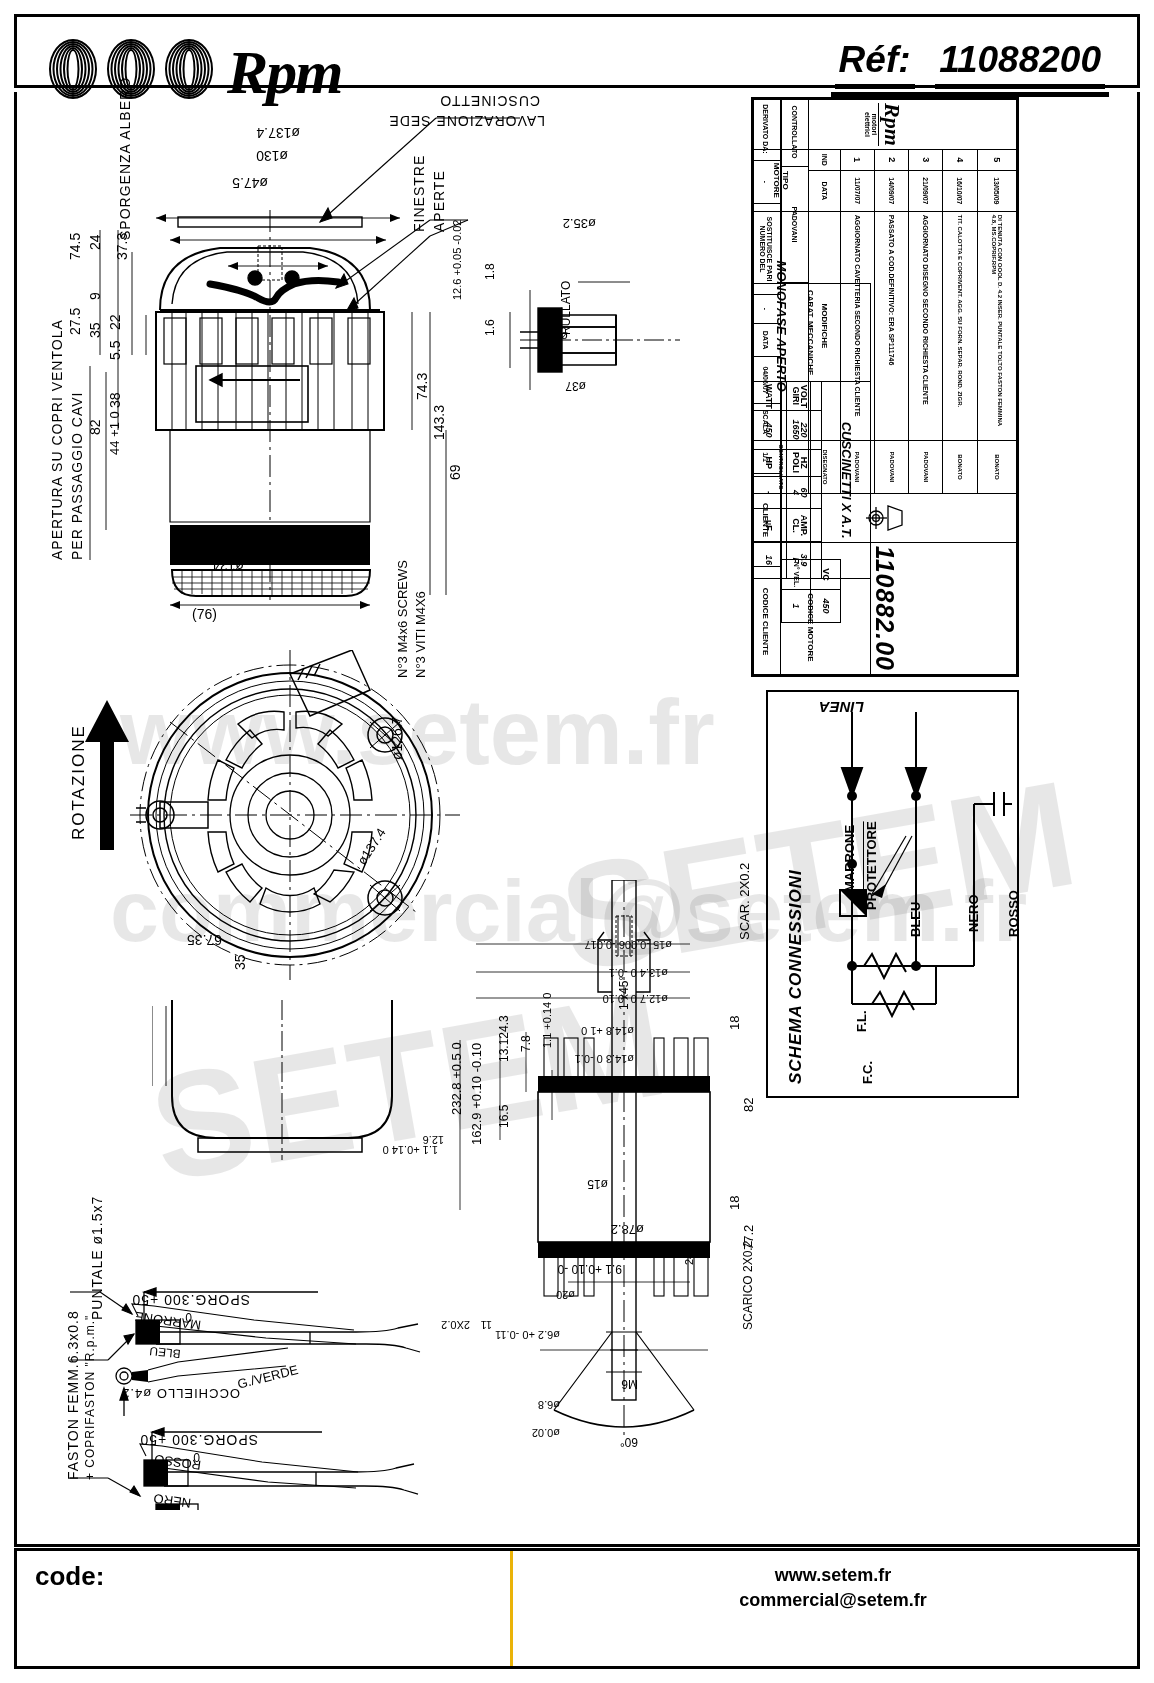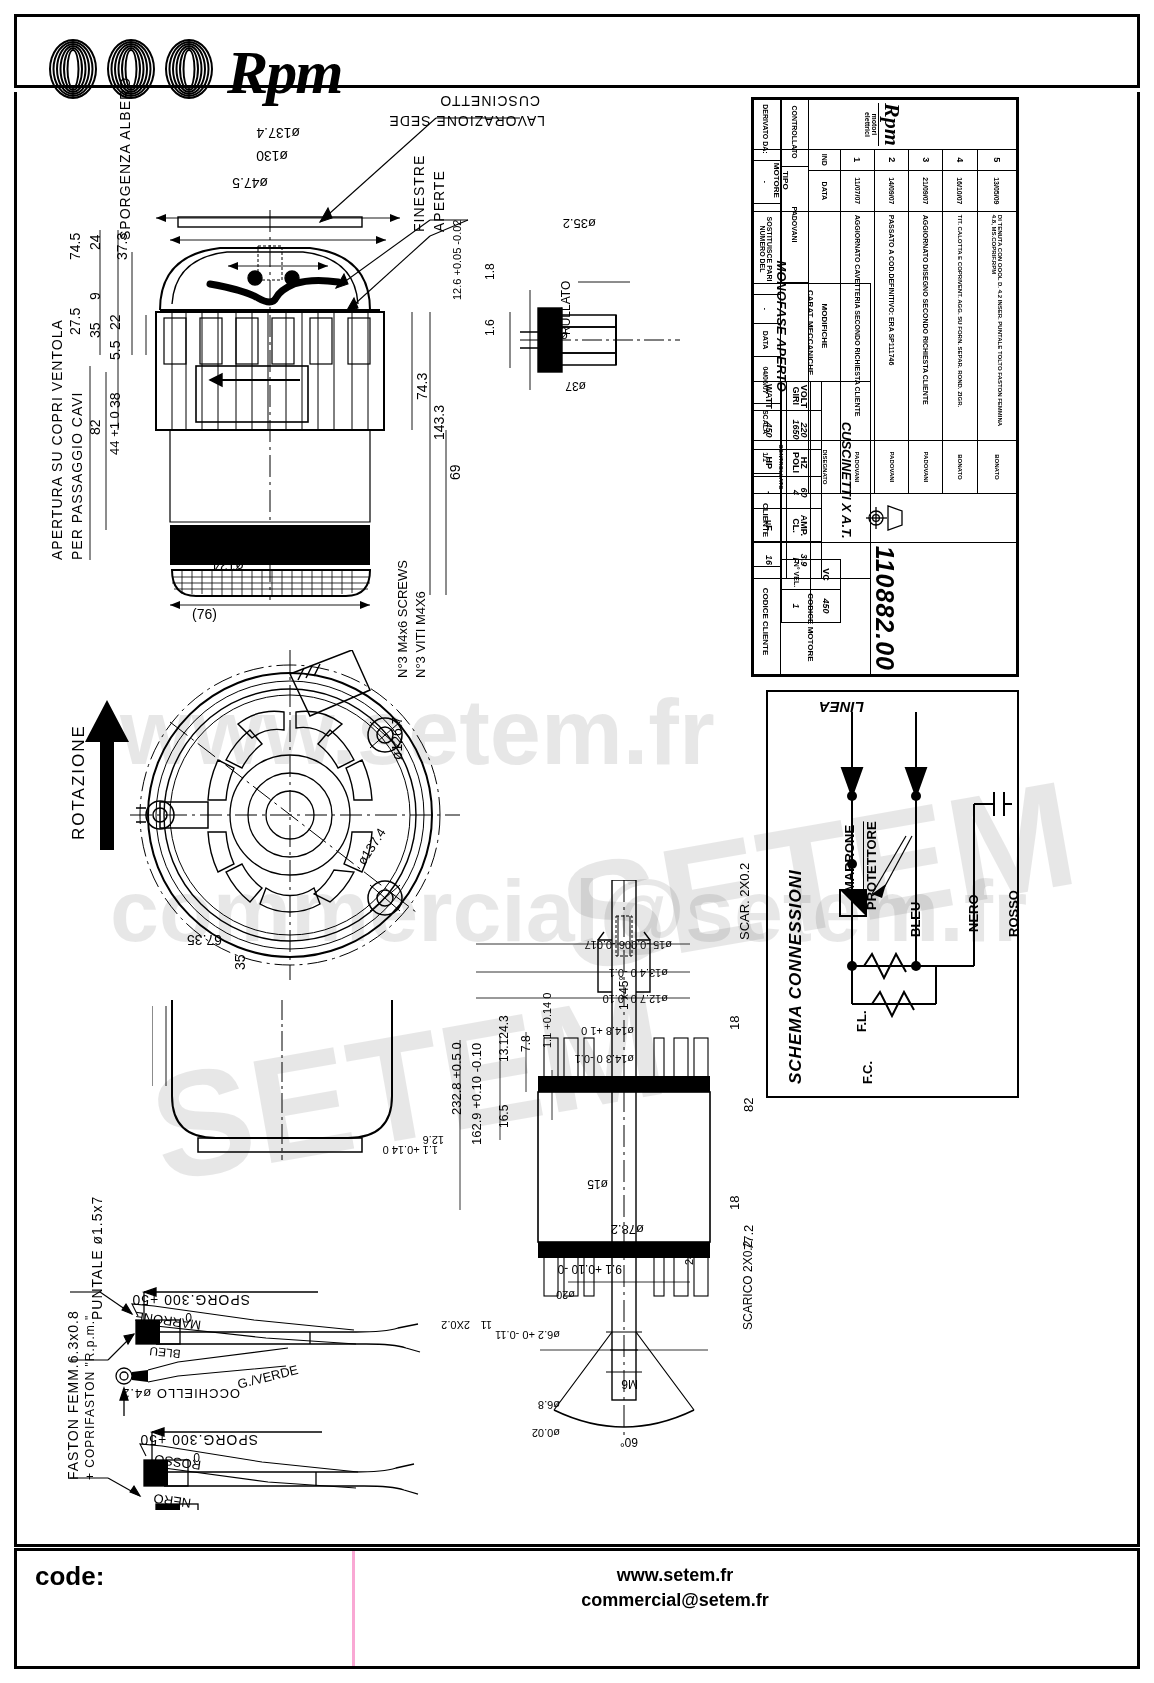--- a/index.html
+++ b/index.html
@@ -14,21 +14,21 @@
   .coil i{position:absolute;left:50%;top:50%;transform:translate(-50%,-50%);border:2px solid #000;border-radius:50%;}
   #brandword{position:absolute;left:180px;top:-2px;font:italic 900 62px "Liberation Serif",serif;letter-spacing:-2px;}
   #refbox{position:absolute;right:28px;top:22px;text-align:right;}
   #refbox span{font:italic 900 37px "Liberation Sans",sans-serif;border-bottom:5px solid #000;padding:0 4px 3px 4px;display:inline-block;}
 
   
   #frame{left:14px;top:92px;width:1126px;height:1455px;border:3px solid #000;box-sizing:border-box;border-top:none;}
 
   
   #footer{left:14px;top:1548px;width:1126px;height:121px;border:3px solid #000;box-sizing:border-box;display:flex;}
-  #codebox{width:338px;border-right:3px solid #f9a8d4;box-sizing:border-box;position:relative;}
+  #codebox{width:496px;border-right:3px solid #eab308;box-sizing:border-box;position:relative;}
   #codelabel{position:absolute;left:18px;top:10px;font:bold 26px "Liberation Sans",sans-serif;}
   #codeval{position:absolute;left:100px;top:36px;font:bold 54px "Liberation Sans",sans-serif;letter-spacing:-1px;}
   #contact{flex:1;position:relative;}
   #web{position:absolute;left:170px;top:12px;width:300px;text-align:center;font:bold 18px "Liberation Sans",sans-serif;line-height:25px;}
   #addr{position:absolute;left:60px;top:80px;width:640px;text-align:center;font:bold 15px "Liberation Sans",sans-serif;}
 
   
   .t{position:absolute;font-family:"Liberation Sans",sans-serif;white-space:nowrap;line-height:1;}
   .ud{transform:rotate(180deg);transform-origin:left top;}
   .r90{transform:rotate(-90deg);transform-origin:left top;}
@@ -82,20 +82,23 @@
       </div>
       <div class="coil" style="left:116px;">
         <i style="width:44px;height:56px;"></i>
           <i style="width:37px;height:52px;"></i>
         <i style="width:30px;height:48px;"></i>
           <i style="width:23px;height:44px;"></i>
         <i style="width:16px;height:40px;"></i>
           <i style="width:9px;height:36px;"></i>
       </div>
       <div id="brandword">Rpm</div>
+    </div>
+    <div id="refbox">
+      <span><span>Réf:</span>&nbsp;&nbsp;<span>11088200</span></span>
     </div>
   </div>
 
   <div class="bdr" id="frame"></div>
 
   <div>
     <svg width="420" height="510" style="position:absolute;left:60px;top:100px;" viewBox="0 0 420 510">
       <g stroke="#000" fill="none" stroke-width="1.4">
 
         <path d="M100 210 q0 -55 60 -62 h90 q60 7 60 62" stroke-width="2"></path>

